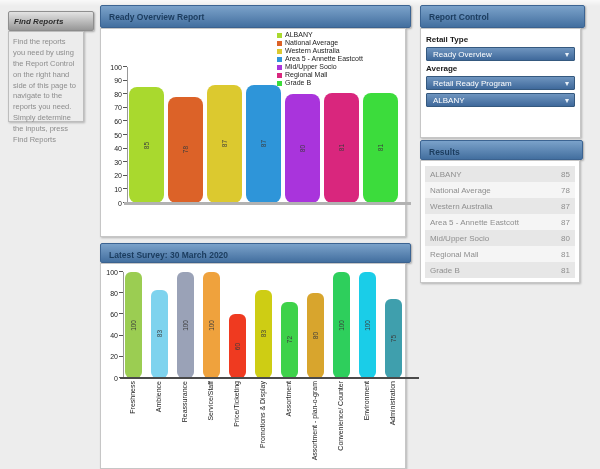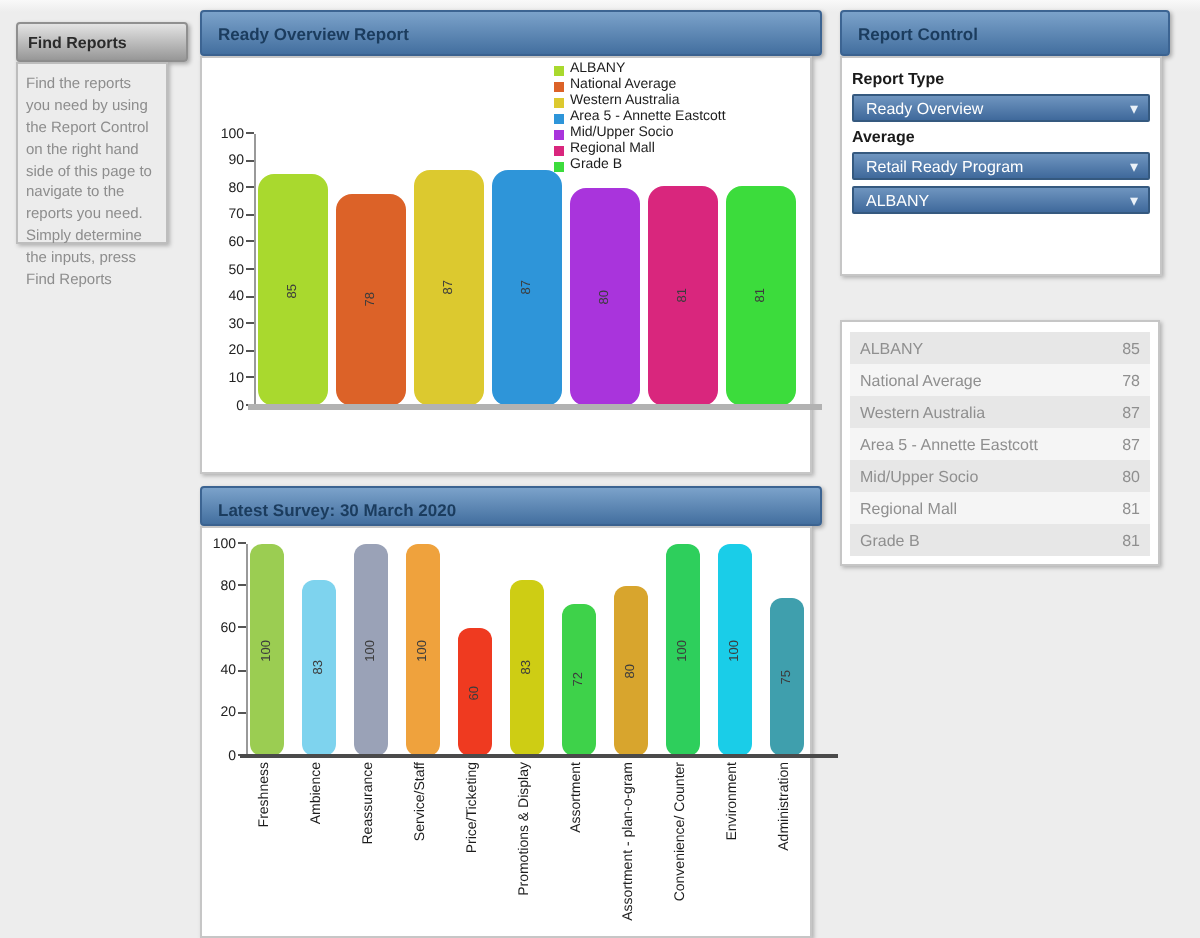--- a/index.html
+++ b/index.html
@@ -9,21 +9,21 @@
           font-family:"Liberation Sans", sans-serif; }
 
   
   .bluehead { background:linear-gradient(#7ba2ca, #436f9f);
               border:1px solid #3c6492; border-radius:2px;
               color:#1b3c5e; font-weight:bold; font-size:8.5px;
               padding:6px 0 0 8px; box-shadow:1px 1px 2px rgba(0,0,0,.3); }
   .grayhead { background:linear-gradient(#e3e3e3, #979797);
               border:1px solid #8f8f8f; border-radius:2px;
               color:#2b2b2b; font-weight:bold; font-size:8px;
-              padding:5px 0 0 5px; box-shadow:1px 1px 2px rgba(0,0,0,.3); }
+              padding:5px 0 0 5px; box-shadow:1px 1px 2px rgba(0,0,0,.3);font-style:italic; }
   .whitebody { background:#ffffff; border:1px solid #c6c6c6;
                box-shadow:1px 1px 2px rgba(0,0,0,.25); }
   .graybody  { background:#ececec; border:1px solid #bdbdbd;
                box-shadow:1px 1px 2px rgba(0,0,0,.25); }
 
   
   .sb-head { position:absolute; left:8px; top:11px; width:86px; height:20px; }
   .sb-body { position:absolute; left:8px; top:31px; width:76px; height:91px;
              padding:5px 4px; font-size:7.5px; line-height:1.45; color:#8d8d8d; }
 
@@ -268,36 +268,39 @@
             <span class="vtext">Administration</span>
           </div>
         </div>
     </div>
   </div>
 
   <div class="rc-head bluehead">
     <span>Report Control</span>
   </div>
   <div class="rc-body whitebody">
-    <div class="rc-label">Report Type</div>
+    <div class="rc-label">Retail Type</div>
     <div class="select">
       <span>Ready Overview</span>
       <span class="chev">▾</span>
     </div>
     <div class="rc-label">Average</div>
     <div class="select">
       <span>Retail Ready Program</span>
       <span class="chev">▾</span>
     </div>
     <div class="select">
       <span>ALBANY</span>
       <span class="chev">▾</span>
     </div>
   </div>
 
+  <div class="rs-head bluehead">
+    <span>Results</span>
+  </div>
   <div class="rs-body whitebody">
     <div id="results-rows">
         <div class="rrow odd">
           <span>ALBANY</span>
           <span>85</span>
         </div>
         <div class="rrow even">
           <span>National Average</span>
           <span>78</span>
         </div>

